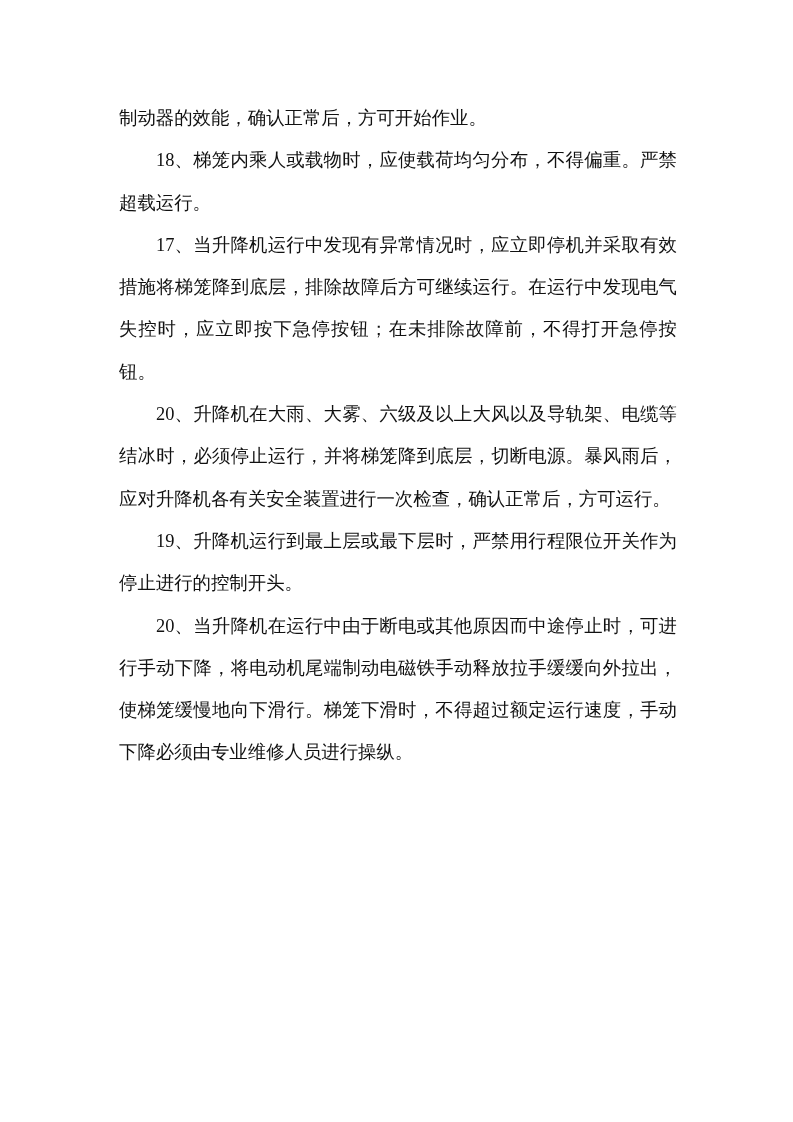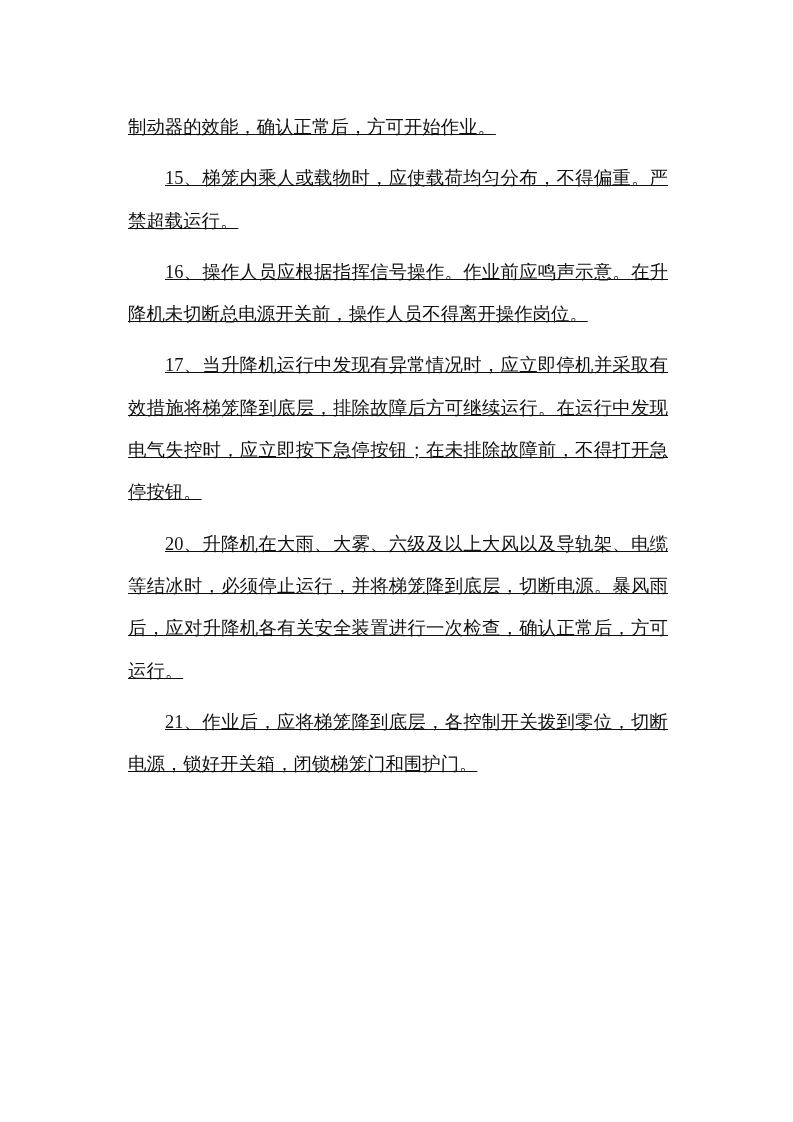--- a/index.html
+++ b/index.html
@@ -8,26 +8,26 @@
     position: absolute;
     left: 119px;
     top: 97px;
     width: 558px;
     font-family: "Liberation Serif", "DejaVu Serif", serif;
     font-size: 18.4px;
     color: #111111;
     line-height: 42.3px;
     text-align: justify;
   }
-  .para { margin: 9px; text-decoration: underline; }
+  .para { margin: 0; }
   .para.indent { text-indent: 37px; }
 </style>
 </head>
 <body>
 
 <div class="page">
   <p class="para">制动器的效能，确认正常后，方可开始作业。</p>
-  <p class="para indent">15、梯笼内乘人或载物时，应使载荷均匀分布，不得偏重。严禁超载运行。</p>
-  <p class="para indent">16、操作人员应根据指挥信号操作。作业前应鸣声示意。在升降机未切断总电源开关前，操作人员不得离开操作岗位。</p>
+  <p class="para indent">18、梯笼内乘人或载物时，应使载荷均匀分布，不得偏重。严禁超载运行。</p>
   <p class="para indent">17、当升降机运行中发现有异常情况时，应立即停机并采取有效措施将梯笼降到底层，排除故障后方可继续运行。在运行中发现电气失控时，应立即按下急停按钮；在未排除故障前，不得打开急停按钮。</p>
   <p class="para indent">20、升降机在大雨、大雾、六级及以上大风以及导轨架、电缆等结冰时，必须停止运行，并将梯笼降到底层，切断电源。暴风雨后，应对升降机各有关安全装置进行一次检查，确认正常后，方可运行。</p>
-  <p class="para indent">21、作业后，应将梯笼降到底层，各控制开关拨到零位，切断电源，锁好开关箱，闭锁梯笼门和围护门。</p>
+  <p class="para indent">19、升降机运行到最上层或最下层时，严禁用行程限位开关作为停止进行的控制开头。</p>
+  <p class="para indent">20、当升降机在运行中由于断电或其他原因而中途停止时，可进行手动下降，将电动机尾端制动电磁铁手动释放拉手缓缓向外拉出，使梯笼缓慢地向下滑行。梯笼下滑时，不得超过额定运行速度，手动下降必须由专业维修人员进行操纵。</p>
 </div>
 
 </body></html>

